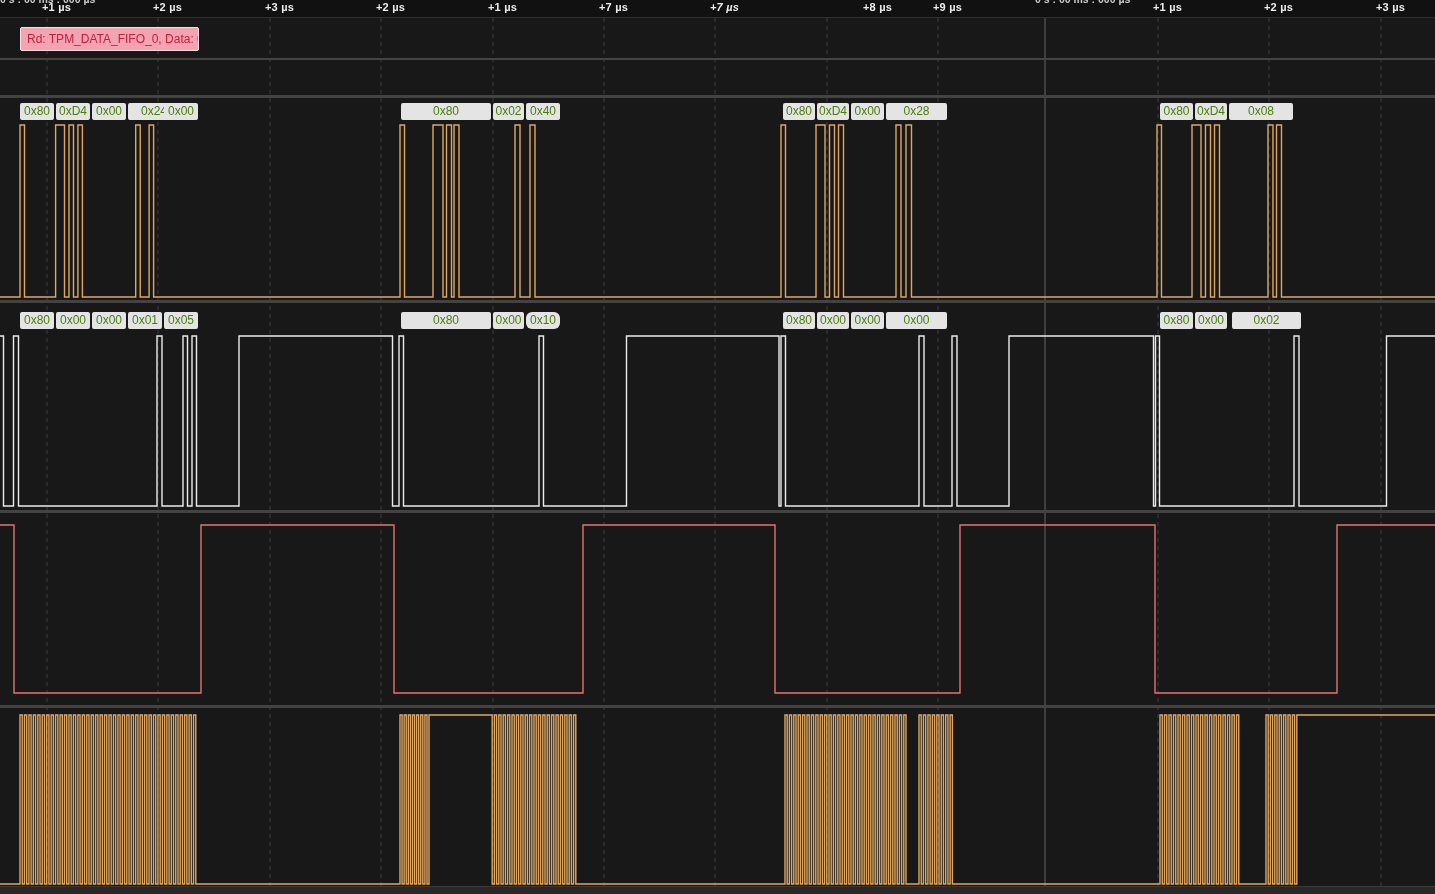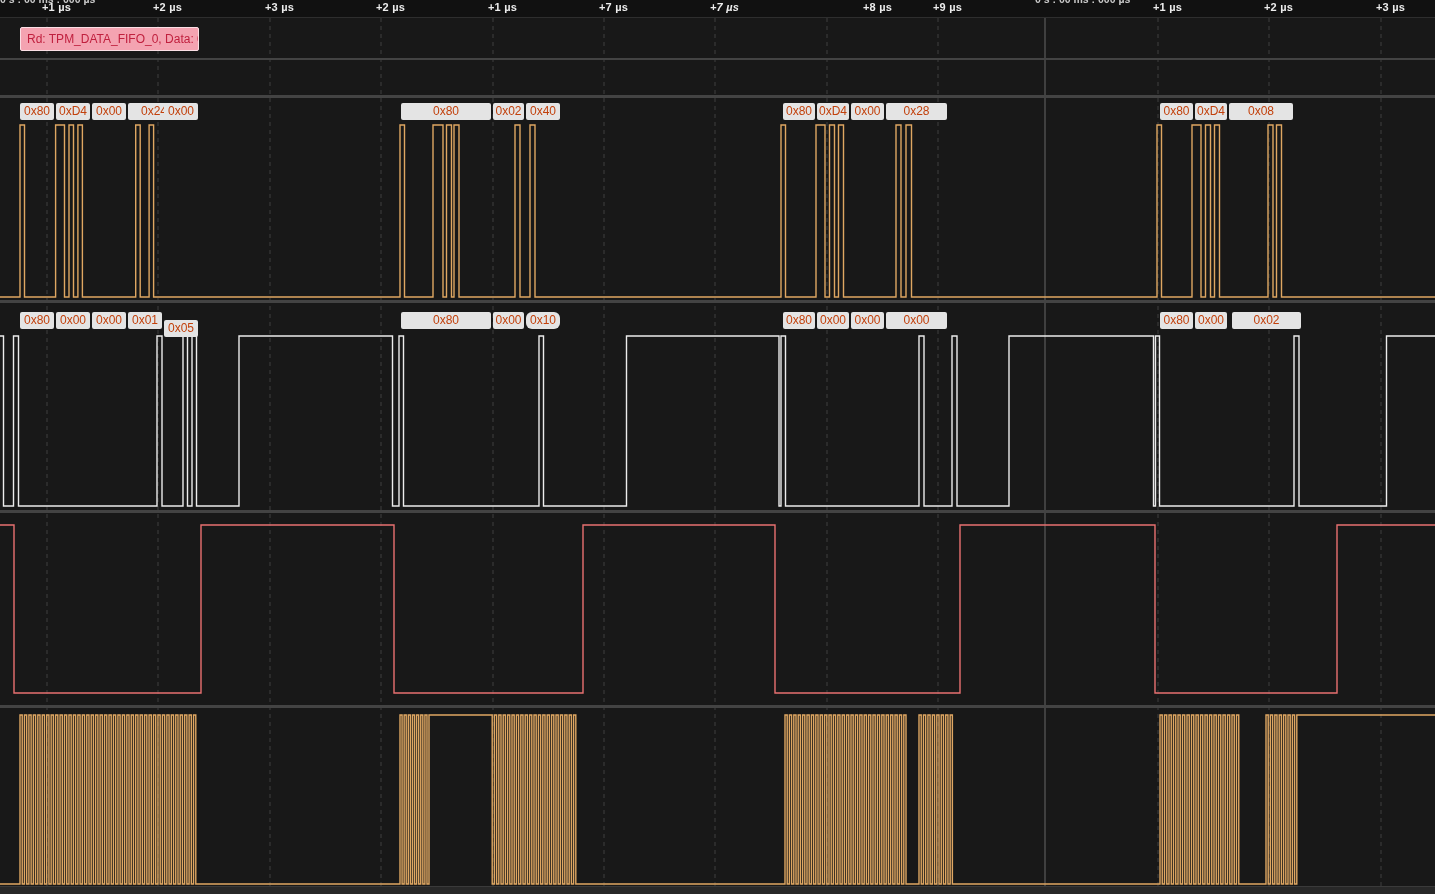--- a/index.html
+++ b/index.html
@@ -17,21 +17,21 @@
     position:absolute;top:1px;font-size:11px;font-weight:bold;color:#ededed;
     white-space:nowrap;z-index:7;letter-spacing:0.2px;
   }
   .clipped-ts{
     position:absolute;top:-7px;font-size:10.5px;font-weight:bold;color:#c9c9c9;
     white-space:nowrap;z-index:8;overflow:hidden;
   }
   svg.layer{position:absolute;left:0;top:0;z-index:3;}
   svg#gridlayer{z-index:1;}
   .chip{
-    position:absolute;height:17px;background:#e4e4e4;color:#c2410c;
+    position:absolute;height:17px;background:#e4e4e4;color:#4d7c0f;
     font-size:12px;line-height:17px;text-align:center;border-radius:2px;
     white-space:nowrap;overflow:hidden;z-index:4;
   }
   #decode-annotation{
     position:absolute;z-index:5;border-radius:2px;
     font-size:12px;line-height:20px;padding:0 6px;white-space:nowrap;overflow:hidden;
   }
   #bottombar{
     position:absolute;left:0;bottom:0;width:100%;height:7px;
     background:#282828;border-top:1px solid #3a3a3a;z-index:6;
@@ -76,21 +76,21 @@
       <div class="chip" style="left: 1160px; top: 103px; width: 33px; position: absolute;">0x80</div>
       <div class="chip" style="left: 1195px; top: 103px; width: 32px; position: absolute;">0xD4</div>
       <div class="chip" style="left: 1229px; top: 103px; width: 64px; position: absolute;">0x08</div>
       <svg class="layer" width="1435" height="894">
         <path d="M -3 506 L -3 506 L -3 336 L 3.5 336 L 3.5 506 L 13.5 506 L 13.5 336 L 18.5 336 L 18.5 506 L 157 506 L 157 336 L 162 336 L 162 506 L 183 506 L 183 336 L 187.5 336 L 187.5 506 L 192 506 L 192 336 L 196.5 336 L 196.5 506 L 239 506 L 239 336 L 392.5 336 L 392.5 506 L 399 506 L 399 336 L 403.5 336 L 403.5 506 L 539 506 L 539 336 L 543.5 336 L 543.5 506 L 626.5 506 L 626.5 336 L 779 336 L 779 506 L 781 506 L 781 336 L 785.5 336 L 785.5 506 L 919 506 L 919 336 L 924 336 L 924 506 L 952 506 L 952 336 L 957 336 L 957 506 L 1009 506 L 1009 336 L 1153.5 336 L 1153.5 506 L 1155.5 506 L 1155.5 336 L 1159.5 336 L 1159.5 506 L 1294 506 L 1294 336 L 1299 336 L 1299 506 L 1386.5 506 L 1386.5 336 L 1438 336 L 1438 506 L 1438 506" fill="none" stroke="#ececec" stroke-width="1.4"></path>
       </svg>
       <div class="chip" style="left: 20px; top: 312px; width: 34px; position: absolute;">0x80</div>
       <div class="chip" style="left: 56px; top: 312px; width: 34px; position: absolute;">0x00</div>
       <div class="chip" style="left: 92px; top: 312px; width: 34px; position: absolute;">0x00</div>
       <div class="chip" style="left: 128px; top: 312px; width: 34px; position: absolute;">0x01</div>
-      <div class="chip" style="left: 164px; top: 312px; width: 34px; position: absolute; margin-top: 8px;">0x05</div>
+      <div class="chip" style="left: 164px; top: 312px; width: 34px; position: absolute;">0x05</div>
       <div class="chip" style="left: 401px; top: 312px; width: 90px; position: absolute;">0x80</div>
       <div class="chip" style="left: 493px; top: 312px; width: 31px; position: absolute;">0x00</div>
       <div class="chip" style="left: 526px; top: 312px; width: 34px; position: absolute; border-radius: 6px;">0x10</div>
       <div class="chip" style="left: 783px; top: 312px; width: 32px; position: absolute;">0x80</div>
       <div class="chip" style="left: 817px; top: 312px; width: 32px; position: absolute;">0x00</div>
       <div class="chip" style="left: 851px; top: 312px; width: 33px; position: absolute;">0x00</div>
       <div class="chip" style="left: 886px; top: 312px; width: 61px; position: absolute;">0x00</div>
       <div class="chip" style="left: 1160px; top: 312px; width: 33px; position: absolute;">0x80</div>
       <div class="chip" style="left: 1195px; top: 312px; width: 32px; position: absolute;">0x00</div>
       <div class="chip" style="left: 1232px; top: 312px; width: 69px; position: absolute;">0x02</div>

